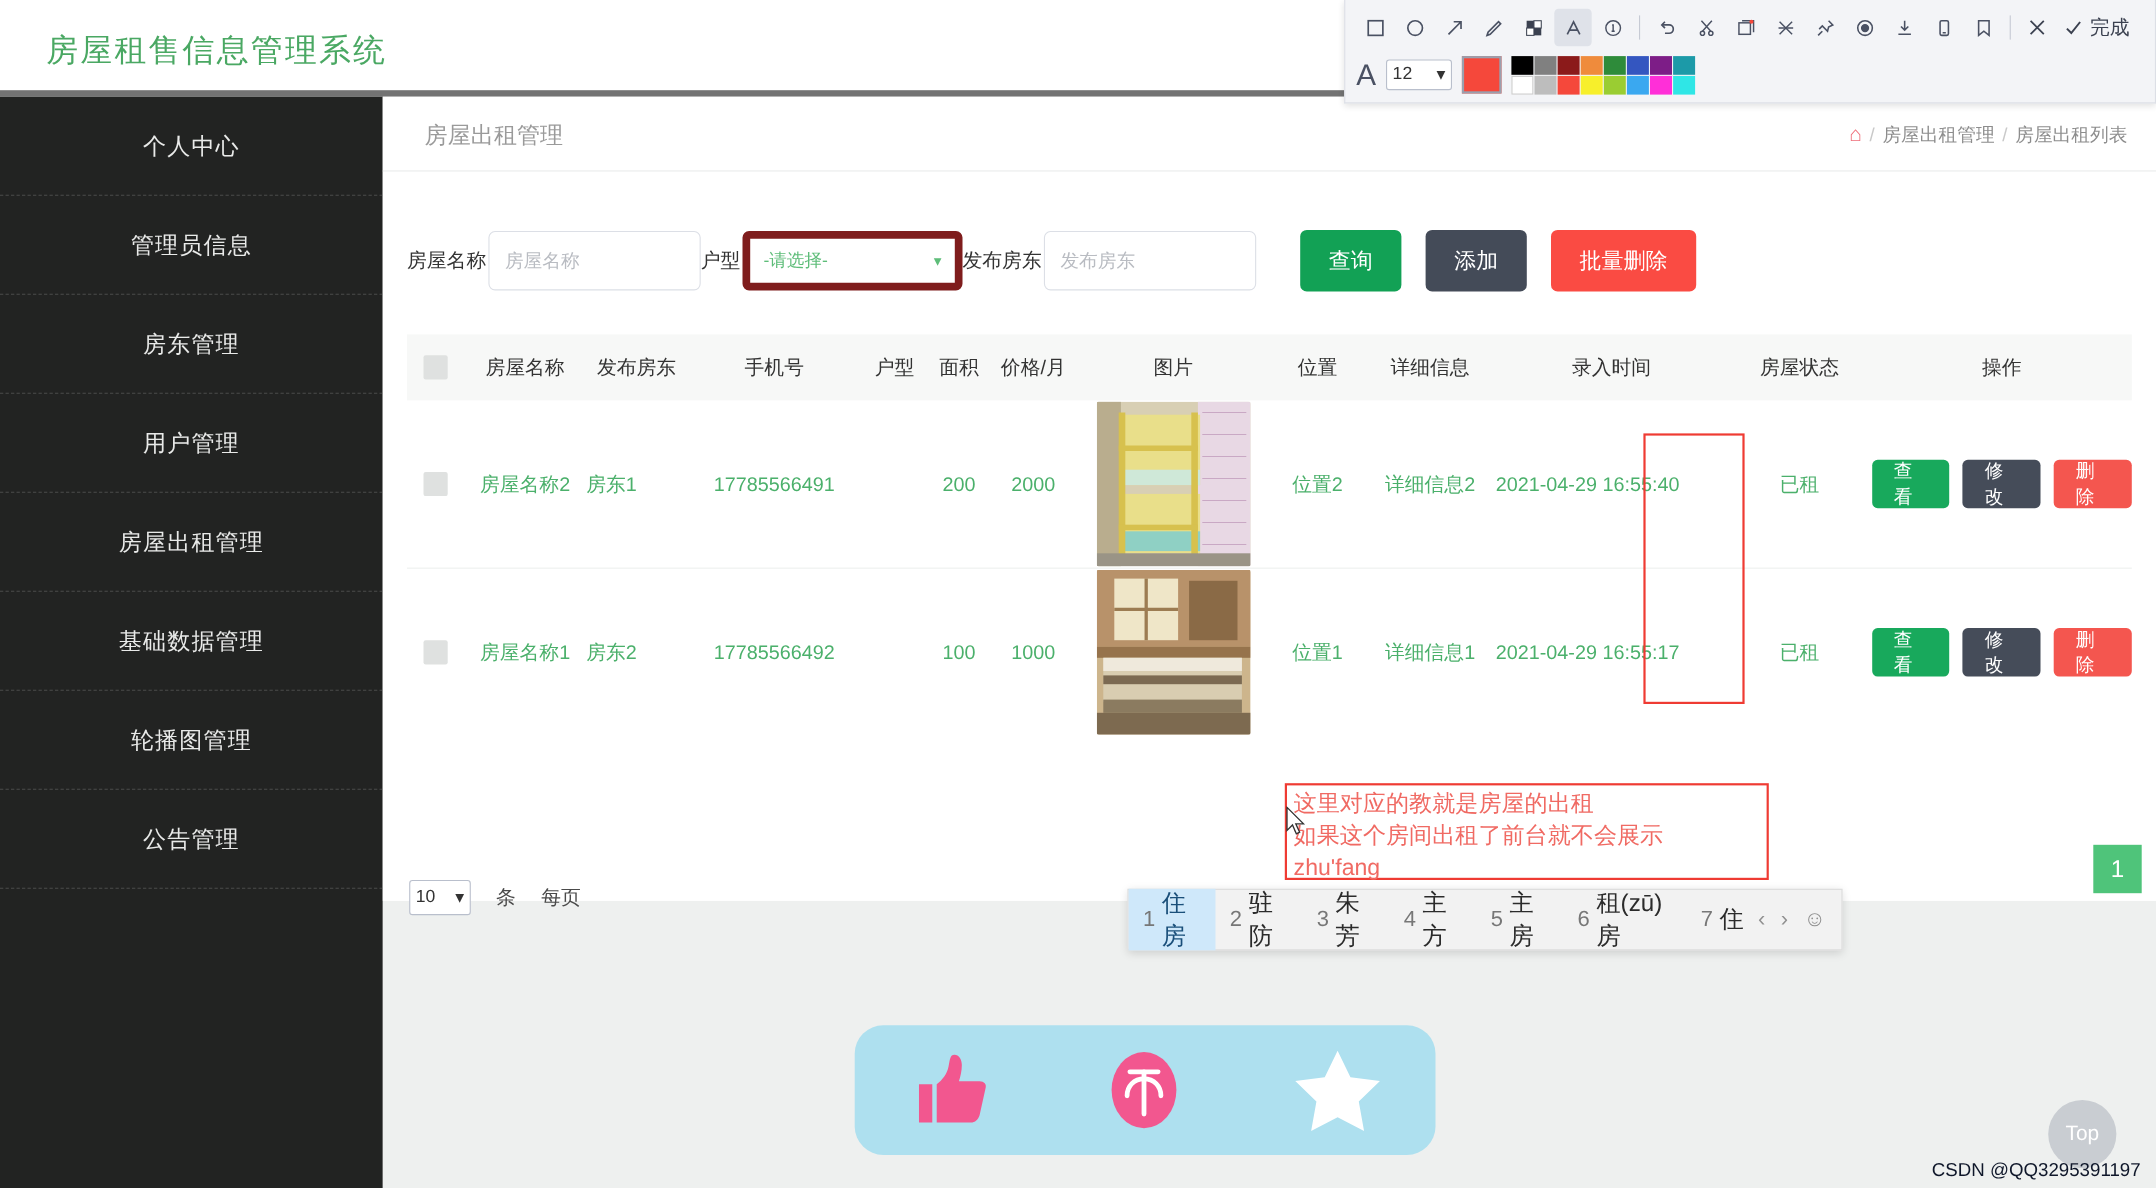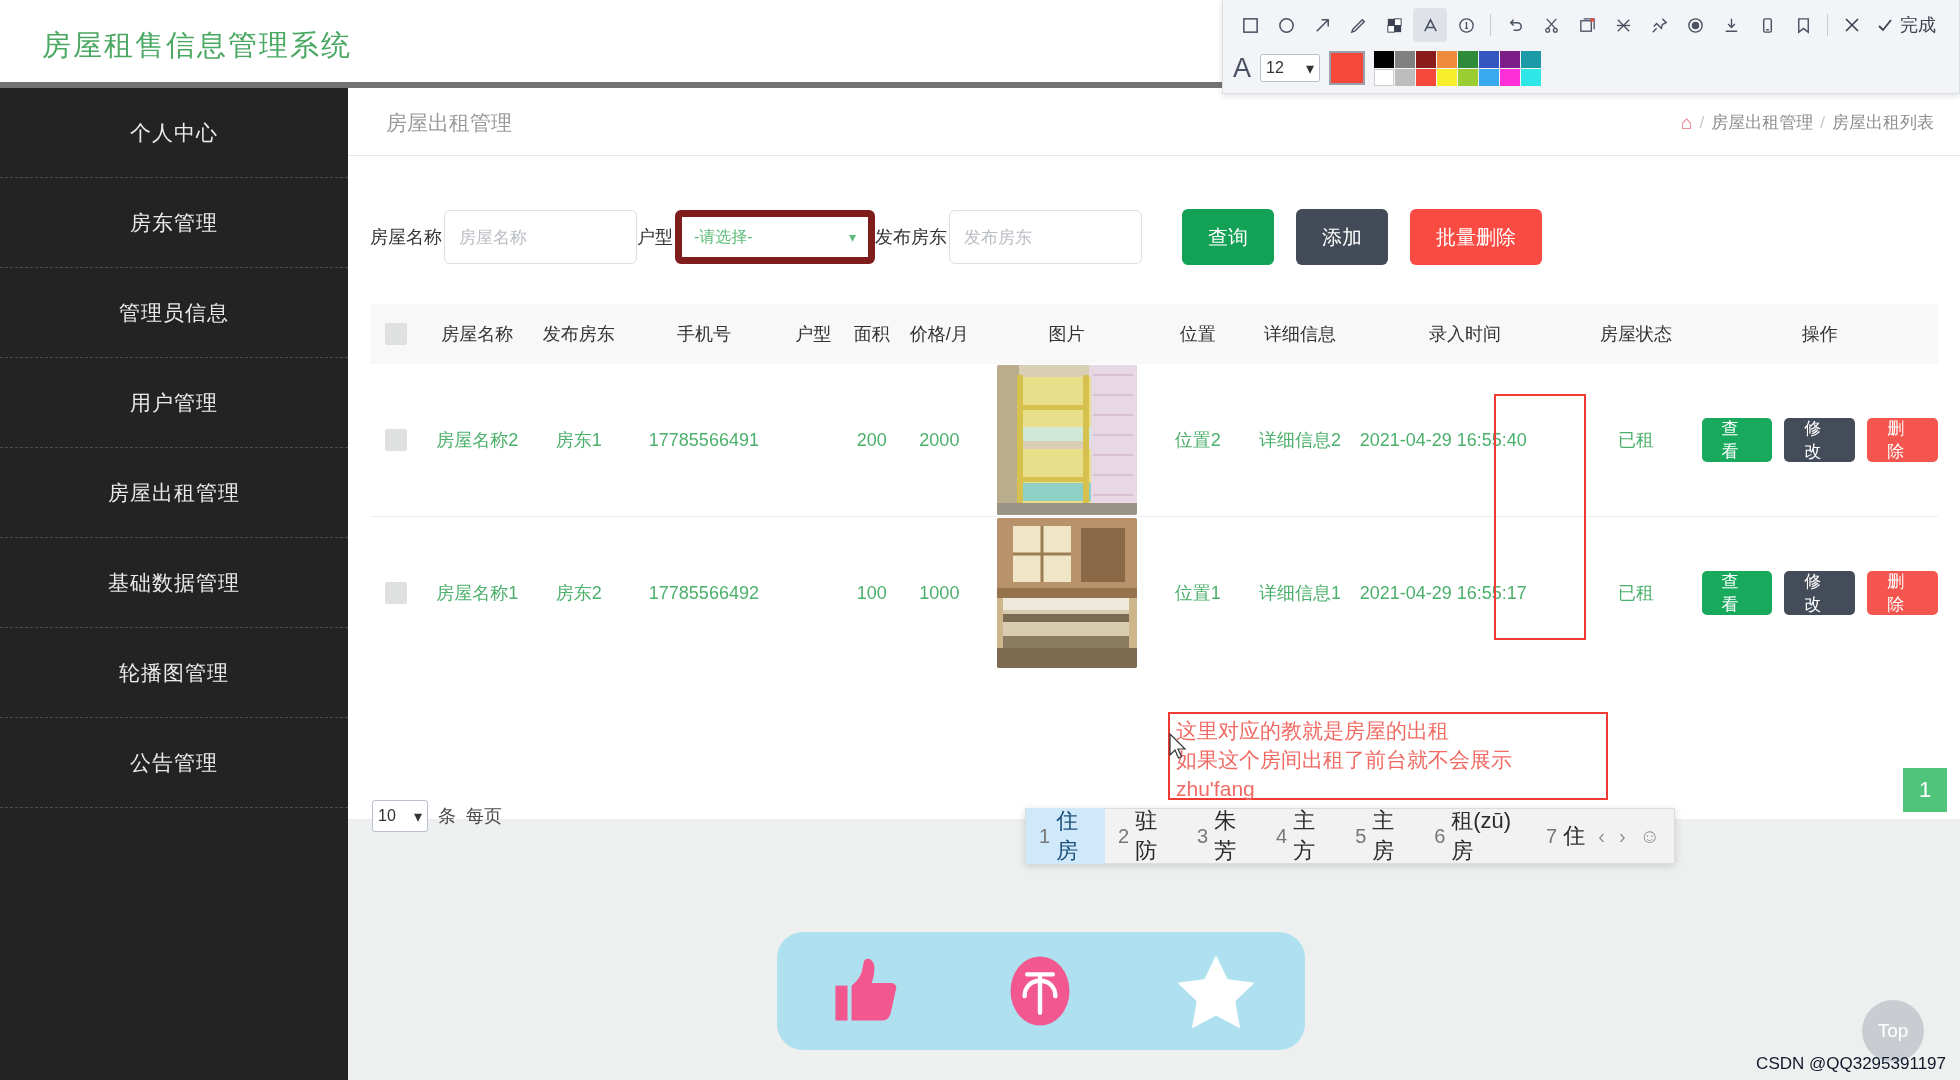--- a/index.html
+++ b/index.html
@@ -105,42 +105,42 @@
 
   
   .tbl{position:absolute;left:22px;top:148px;width:1568px;}
   .tr{display:flex;align-items:center;}
   .thead{height:60px;background:#f7f8f7;color:#333;font-size:18px;}
   .tbody-row{height:152px;border-bottom:1px solid #edefee;font-size:18px;color:#4bb06b;}
   .tbody-row.last{border-bottom:none;}
   .cb{width:22px;height:22px;background:#dfe1e0;border-radius:2px;cursor:pointer;}
   .c-sel{width:52px;display:flex;justify-content:center;}
   .c-name{width:112px;text-align:center;}
-  .c-owner{width:92px;text-align:center;}
+  .c-owner{width:92px;text-align:left;}
   .c-phone{width:160px;text-align:center;}
   .c-type{width:60px;text-align:center;}
   .c-area{width:58px;text-align:center;}
   .c-price{width:78px;text-align:center;}
   .c-img{width:178px;display:flex;justify-content:center;}
   .c-loc{width:86px;text-align:center;}
   .c-detail{width:120px;text-align:center;}
   .c-time{width:212px;}
   .c-status{width:132px;text-align:center;}
   .c-ops{width:238px;display:flex;justify-content:center;gap:12px;}
   .thead .c-name,.thead .c-owner,.thead .c-phone,.thead .c-type,.thead .c-area,
   .thead .c-price,.thead .c-img,.thead .c-loc,.thead .c-detail,.thead .c-time,
   .thead .c-status,.thead .c-ops{color:#333;display:block;text-align:center;}
   .thumb{width:140px;height:150px;border-radius:2px;overflow:hidden;position:relative;}
   .op{height:44px;border-radius:5px;color:#fff;font-size:17px;display:flex;align-items:center;justify-content:center;padding:0 20px;cursor:pointer;}
   .op-view{background:#18a95c;}
   .op-edit{background:#454c59;}
   .op-del{background:#f4564f;}
 
   
-  .pager{position:absolute;left:372px;top:800px;display:flex;align-items:center;gap:10px;font-size:18px;color:#4a4a4a;}
+  .pager{position:absolute;left:372px;top:800px;display:flex;align-items:center;gap:23px;font-size:18px;color:#4a4a4a;}
   .pg-sel{
     width:56px;height:32px;border:1px solid #b9bfcc;border-radius:3px;background:#fff;
     display:flex;align-items:center;justify-content:space-between;padding:0 5px;box-sizing:border-box;
     font-size:16px;color:#333;cursor:pointer;
   }
 
   
   .ann-box{position:absolute;border:2px solid #ef3b33;box-sizing:border-box;z-index:40;}
   .ann-text{
     position:absolute;left:1168px;top:712px;width:440px;height:88px;
@@ -329,24 +329,24 @@
       <div class="sw" style="background:#2fe6e6"></div>
     </div>
   </div>
 </div>
 
 <div class="sidebar">
   <div class="side-item">
       <span>个人中心</span>
     </div>
   <div class="side-item">
+      <span>管理员信息</span>
+    </div>
+  <div class="side-item">
       <span>房东管理</span>
-    </div>
-  <div class="side-item">
-      <span>管理员信息</span>
     </div>
   <div class="side-item">
       <span>用户管理</span>
     </div>
   <div class="side-item">
       <span>房屋出租管理</span>
     </div>
   <div class="side-item">
       <span>基础数据管理</span>
     </div>

